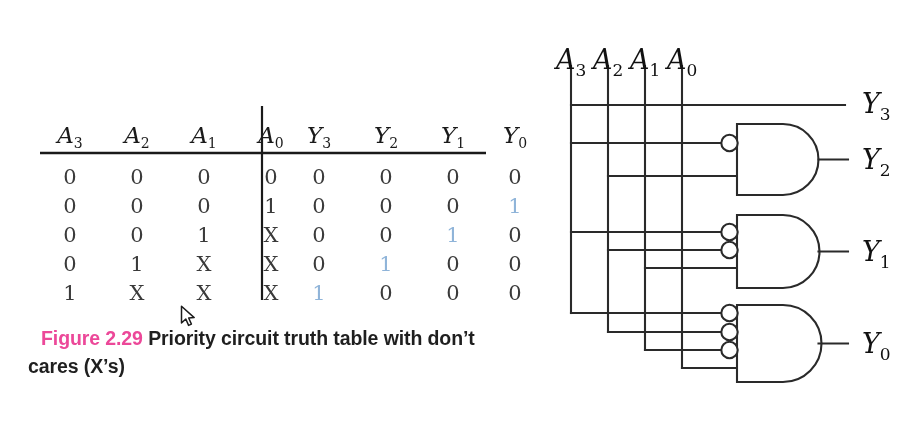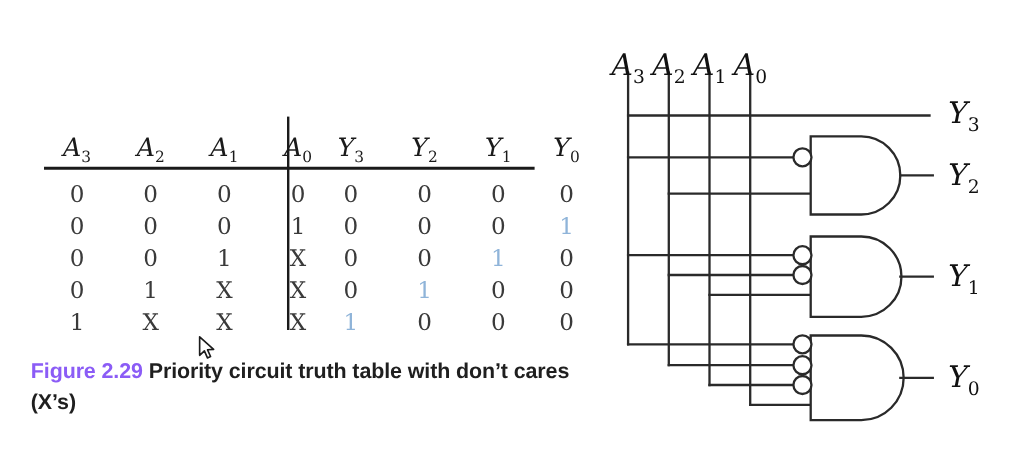--- a/index.html
+++ b/index.html
@@ -46,21 +46,21 @@
   
   .caption{
     position:absolute;left:28px;top:325px;width:500px;
     font-family:"Liberation Sans", sans-serif;
     font-weight:bold;
     font-size:19.5px;
     line-height:1.42;
     color:#1f1f1f;
     letter-spacing:-0.1px;
   }
-  .caption .fignum{color:#8b5cf6;}
+  .caption .fignum{color:#ec4899;margin-left:13px;}
 
   
   .cursor{position:absolute;left:180px;top:305px;width:18px;height:24px;}
 
   
   .circuit{position:absolute;left:540px;top:24px;width:378px;height:376px;}
   .circuit svg{position:absolute;left:0;top:0;overflow:visible;}
   .siglabel{
     position:absolute;
     font-family:"DejaVu Serif", serif;

